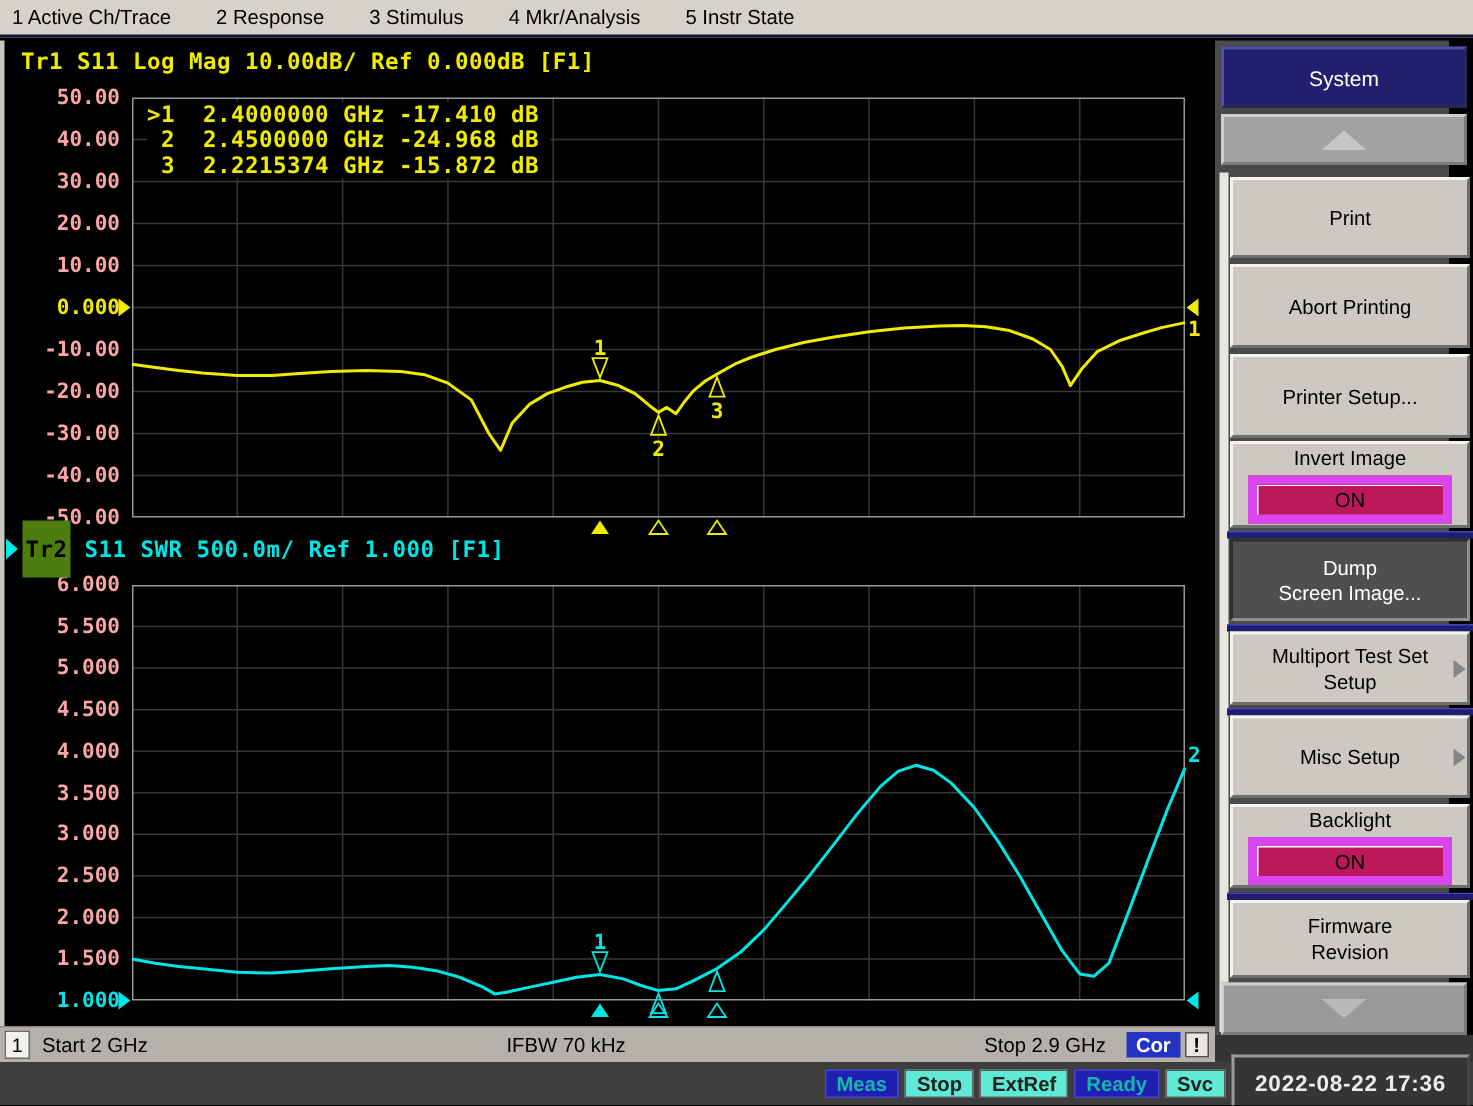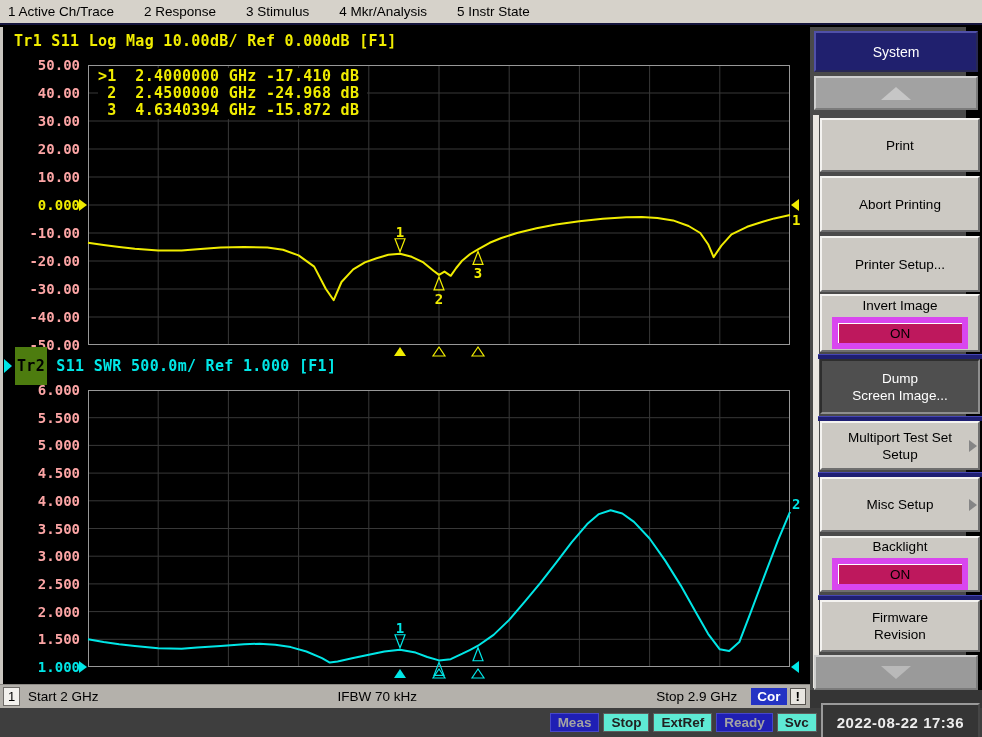--- a/index.html
+++ b/index.html
@@ -34,21 +34,21 @@
          align-items:center;justify-content:center;margin-right:8px;font-size:13px;}
   .sb-spacer{flex:1;}
   .corbadge{background:#2433c4;color:#fff;font-weight:bold;padding:1px 6px;margin-left:14px;}
   .warnbadge{background:#e9e6e1;color:#000;font-weight:bold;border:1px solid #55524e;
              padding:0 5px;margin-left:3px;}
   
   .bottombar{position:absolute;left:0;top:708px;width:982px;height:29px;background:#3e3e3e;
              display:flex;align-items:center;justify-content:flex-end;gap:4px;
              padding-right:2px;box-sizing:border-box;font-size:13.5px;}
   .badge{padding:1px 7px;font-weight:bold;border:1px solid #5d5d5d;}
-  .badge.on{background:#1f1fb4;color:#a3a3a3;border-color:#4747c8;}
+  .badge.on{background:#1f1fb4;color:#14b8a6;border-color:#4747c8;}
   .badge.off{background:#5eead4;color:#212121;}
   .clockbox{background:#353535;color:#ececec;font-weight:bold;font-size:15px;
             border:2px outset #9a9a9a;padding:9px 14px;letter-spacing:.5px;}
   
   .softpanel{position:absolute;left:810px;top:27px;width:156px;height:681px;background:#4a4a4a;}
   .syskey{position:absolute;left:4px;top:4px;width:164px;height:41px;background:#20206e;
           color:#fff;font-size:14px;display:flex;align-items:center;justify-content:center;
           border:2px outset #5050a8;box-sizing:border-box;}
   .arrbtn{position:absolute;left:4px;width:164px;background:#a2a2a2;border:2px outset #cfcfcf;
           box-sizing:border-box;display:flex;align-items:center;justify-content:center;}
@@ -87,21 +87,21 @@
     <span>4 Mkr/Analysis</span>
     <span>5 Instr State</span>
   </div>
 
   <div id="display">
     <div class="trtitle" style="left:14px;top:5px;color:#f0ec00"><span>Tr1</span><span> S11 Log Mag 10.00dB/ Ref 0.000dB [F1]</span></div>
 
     <div class="readout" style="left:98px;top:41px;color:#f0ec00">
       <div>&gt;1  2.4000000 GHz -17.410 dB</div>
       <div> 2  2.4500000 GHz -24.968 dB</div>
-      <div> 3  4.6340394 GHz -15.872 dB</div>
+      <div> 3  2.2215374 GHz -15.872 dB</div>
     </div>
 
     <div class="trtitle" style="left:4px;top:330px;color:#00e6e6"><span class="tr2arrow"></span><span class="trbox">Tr2</span><span> S11 SWR 500.0m/ Ref 1.000 [F1]</span></div>
 
   <div class="ytick" style="left: 6px; width: 74px; top: 30px;">50.00</div>
       <div class="ytick" style="left: 6px; width: 74px; top: 58px;">40.00</div>
       <div class="ytick" style="left: 6px; width: 74px; top: 86px;">30.00</div>
       <div class="ytick" style="left: 6px; width: 74px; top: 114px;">20.00</div>
       <div class="ytick" style="left: 6px; width: 74px; top: 142px;">10.00</div>
       <div class="ytick" style="left: 6px; width: 74px; top: 170px; color: rgb(240, 236, 0);">0.000</div>

